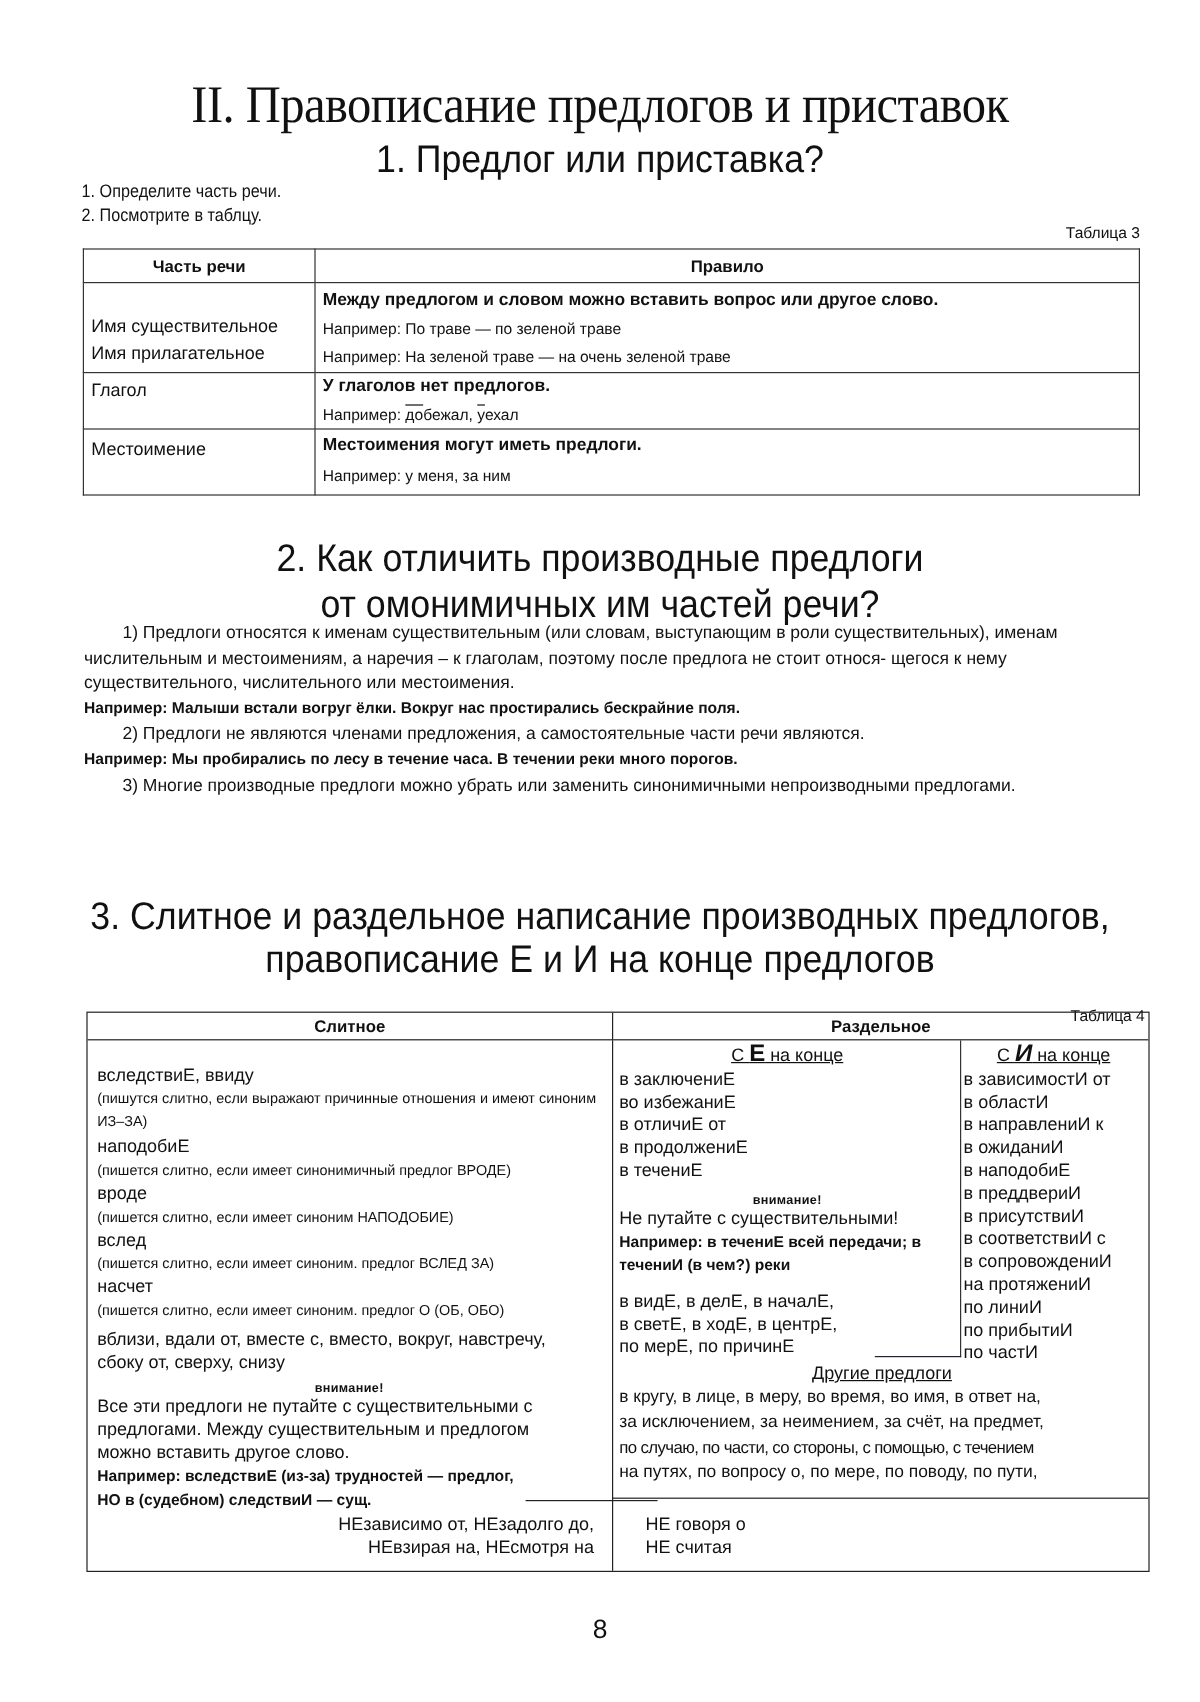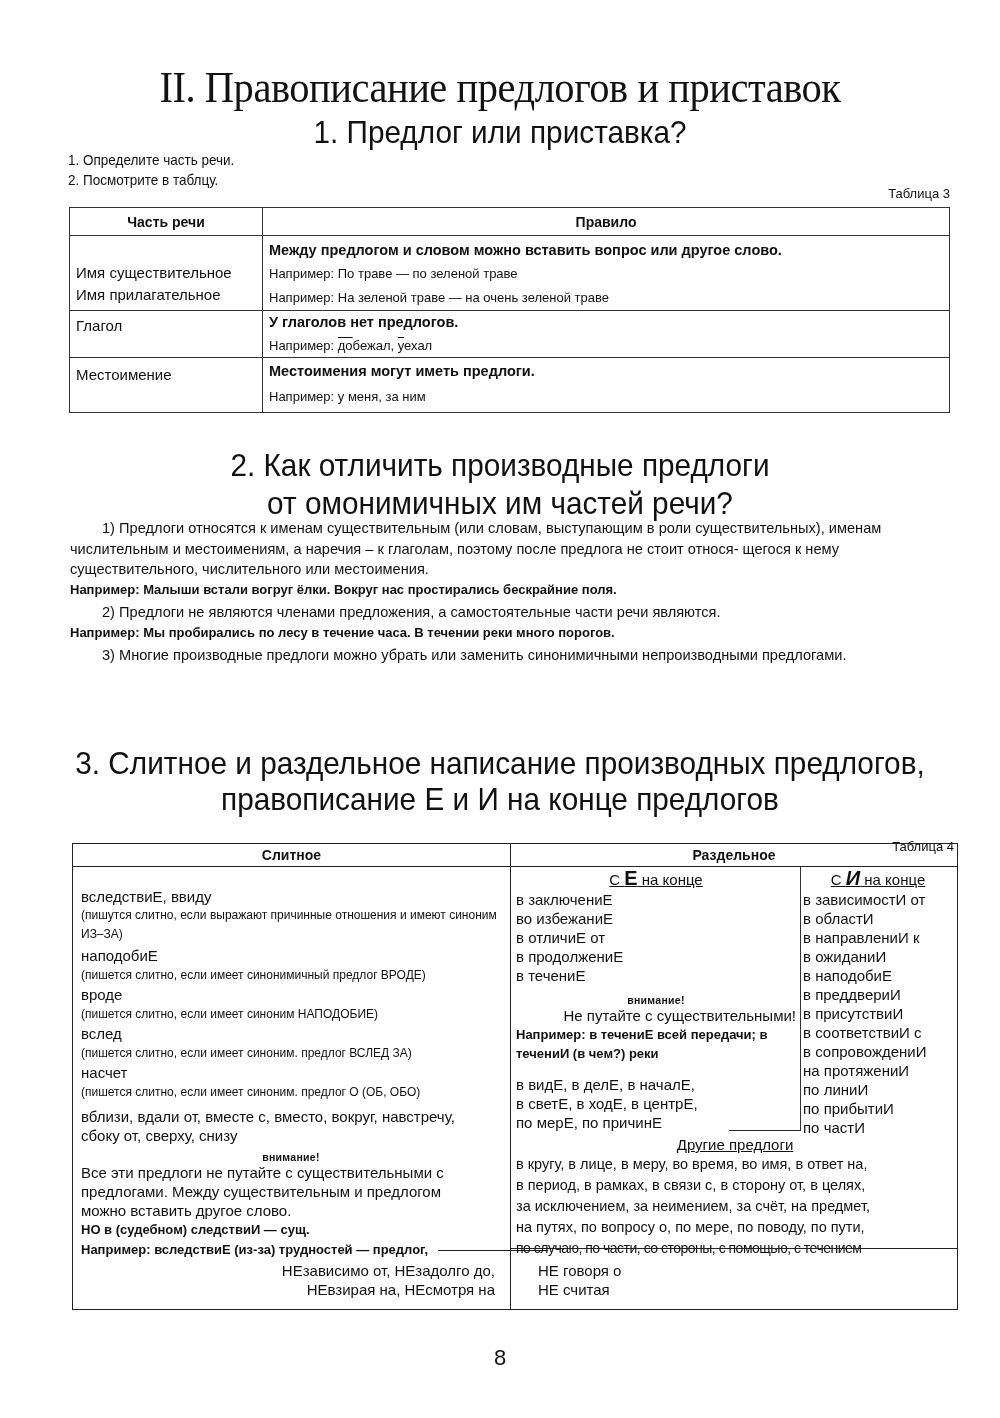--- a/index.html
+++ b/index.html
@@ -120,38 +120,38 @@
     <div class="note">(пишется слитно, если имеет синонимичный предлог ВРОДЕ)</div>
     <div class="item">вроде</div>
     <div class="note">(пишется слитно, если имеет синоним НАПОДОБИЕ)</div>
     <div class="item">вслед</div>
     <div class="note">(пишется слитно, если имеет синоним. предлог ВСЛЕД ЗА)</div>
     <div class="item">насчет</div>
     <div class="note">(пишется слитно, если имеет синоним. предлог О (ОБ, ОБО)</div>
     <div class="item" style="margin-top:5px; width:400px;">вблизи, вдали от, вместе с, вместо, вокруг, навстречу, сбоку от, сверху, снизу</div>
     <div class="warn-h" style="margin-top:6px;">внимание!</div>
     <div class="item" style="width:405px;">Все эти предлоги не путайте с существительными с предлогами. Между существительным и предлогом можно вставить другое слово.</div>
+    <div class="warn-b" style="line-height:20px;">Например: вследствиЕ (из-за) трудностей — предлог,</div>
     <div class="warn-b" style="line-height:20px;">НО в (судебном) следствиИ — сущ.</div>
-    <div class="warn-b" style="line-height:20px;">Например: вследствиЕ (из-за) трудностей — предлог,</div>
   </div>
   <div class="col" style="left:365px; top:406px; width:110px; border-top:1.5px solid #222;"></div>
   <div class="col" style="left:0; top:417px; width:422px; text-align:right;">
     <div class="item">НЕзависимо от,  НЕзадолго до,</div>
     <div class="item">НЕвзирая на, НЕсмотря на</div>
   </div>
 
   <div class="col" style="left:443px; top:25px; width:280px;">
     <div class="item ul" style="text-align:center; margin-bottom:1px;"><span>С </span><span class="big">Е</span><span> на конце</span></div>
     <div class="item">в заключениЕ</div>
     <div class="item">во избежаниЕ</div>
     <div class="item">в отличиЕ от</div>
     <div class="item">в продолжениЕ</div>
     <div class="item">в течениЕ</div>
     <div class="warn-h" style="margin-top:9px;">внимание!</div>
-    <div class="item" style="text-align:right;">Не путайте с существительными!</div>
+    <div class="item" style="text-align:left;">Не путайте с существительными!</div>
     <div class="warn-b" style="line-height:19px; width:280px;">Например: в течениЕ всей передачи; в течениИ (в чем?) реки</div>
     <div style="margin-top:12px;">
       <div class="item">в видЕ, в делЕ,  в началЕ,</div>
       <div class="item">в светЕ, в ходЕ, в центрЕ,</div>
       <div class="item">по мерЕ, по причинЕ</div>
     </div>
   </div>
 
   <div class="col" style="left:727px; top:23px; width:0; height:264px; border-left:1px solid #333;"></div>
   <div class="col" style="left:656px; top:286px; width:72px; border-top:1.5px solid #223;"></div>
@@ -168,24 +168,23 @@
     <div class="item">в сопровождениИ</div>
     <div class="item">на протяжениИ</div>
     <div class="item">по линиИ</div>
     <div class="item">по прибытиИ</div>
     <div class="item">по частИ</div>
   </div>
 
   <div class="col" style="left:443px; top:291px; width:438px;">
     <div class="item ul" style="text-align:center;">Другие предлоги</div>
     <div class="item" style="line-height:21px; font-size:14.5px;">в кругу, в лице, в меру, во время, во имя,  в ответ на,</div>
-    <div class="item" style="line-height:21px; font-size:14.5px;">в период, в рамках, в связи с, в сторону от, в целях,</div>
     <div class="item" style="line-height:21px; font-size:14.5px;">за исключением, за неимением, за счёт, на предмет,</div>
+    <div class="item" style="line-height:21px; font-size:14px; letter-spacing:-0.5px;">по случаю, по части, со стороны, с помощью, с течением</div>
     <div class="item" style="line-height:21px; font-size:14.5px;">на путях, по вопросу о, по мере, по поводу, по пути,</div>
-    <div class="item" style="line-height:21px; font-size:14px; letter-spacing:-0.5px;">по случаю, по части, со стороны, с помощью, с течением</div>
   </div>
   <div class="col" style="left:437px; top:404px; width:447px; border-top:1.5px solid #222;"></div>
   <div class="col" style="left:465px; top:417px; width:200px;">
     <div class="item">НЕ  говоря о</div>
     <div class="item">НЕ  считая</div>
   </div>
 </div>
 
 <div class="abs page-num">8</div>
 

